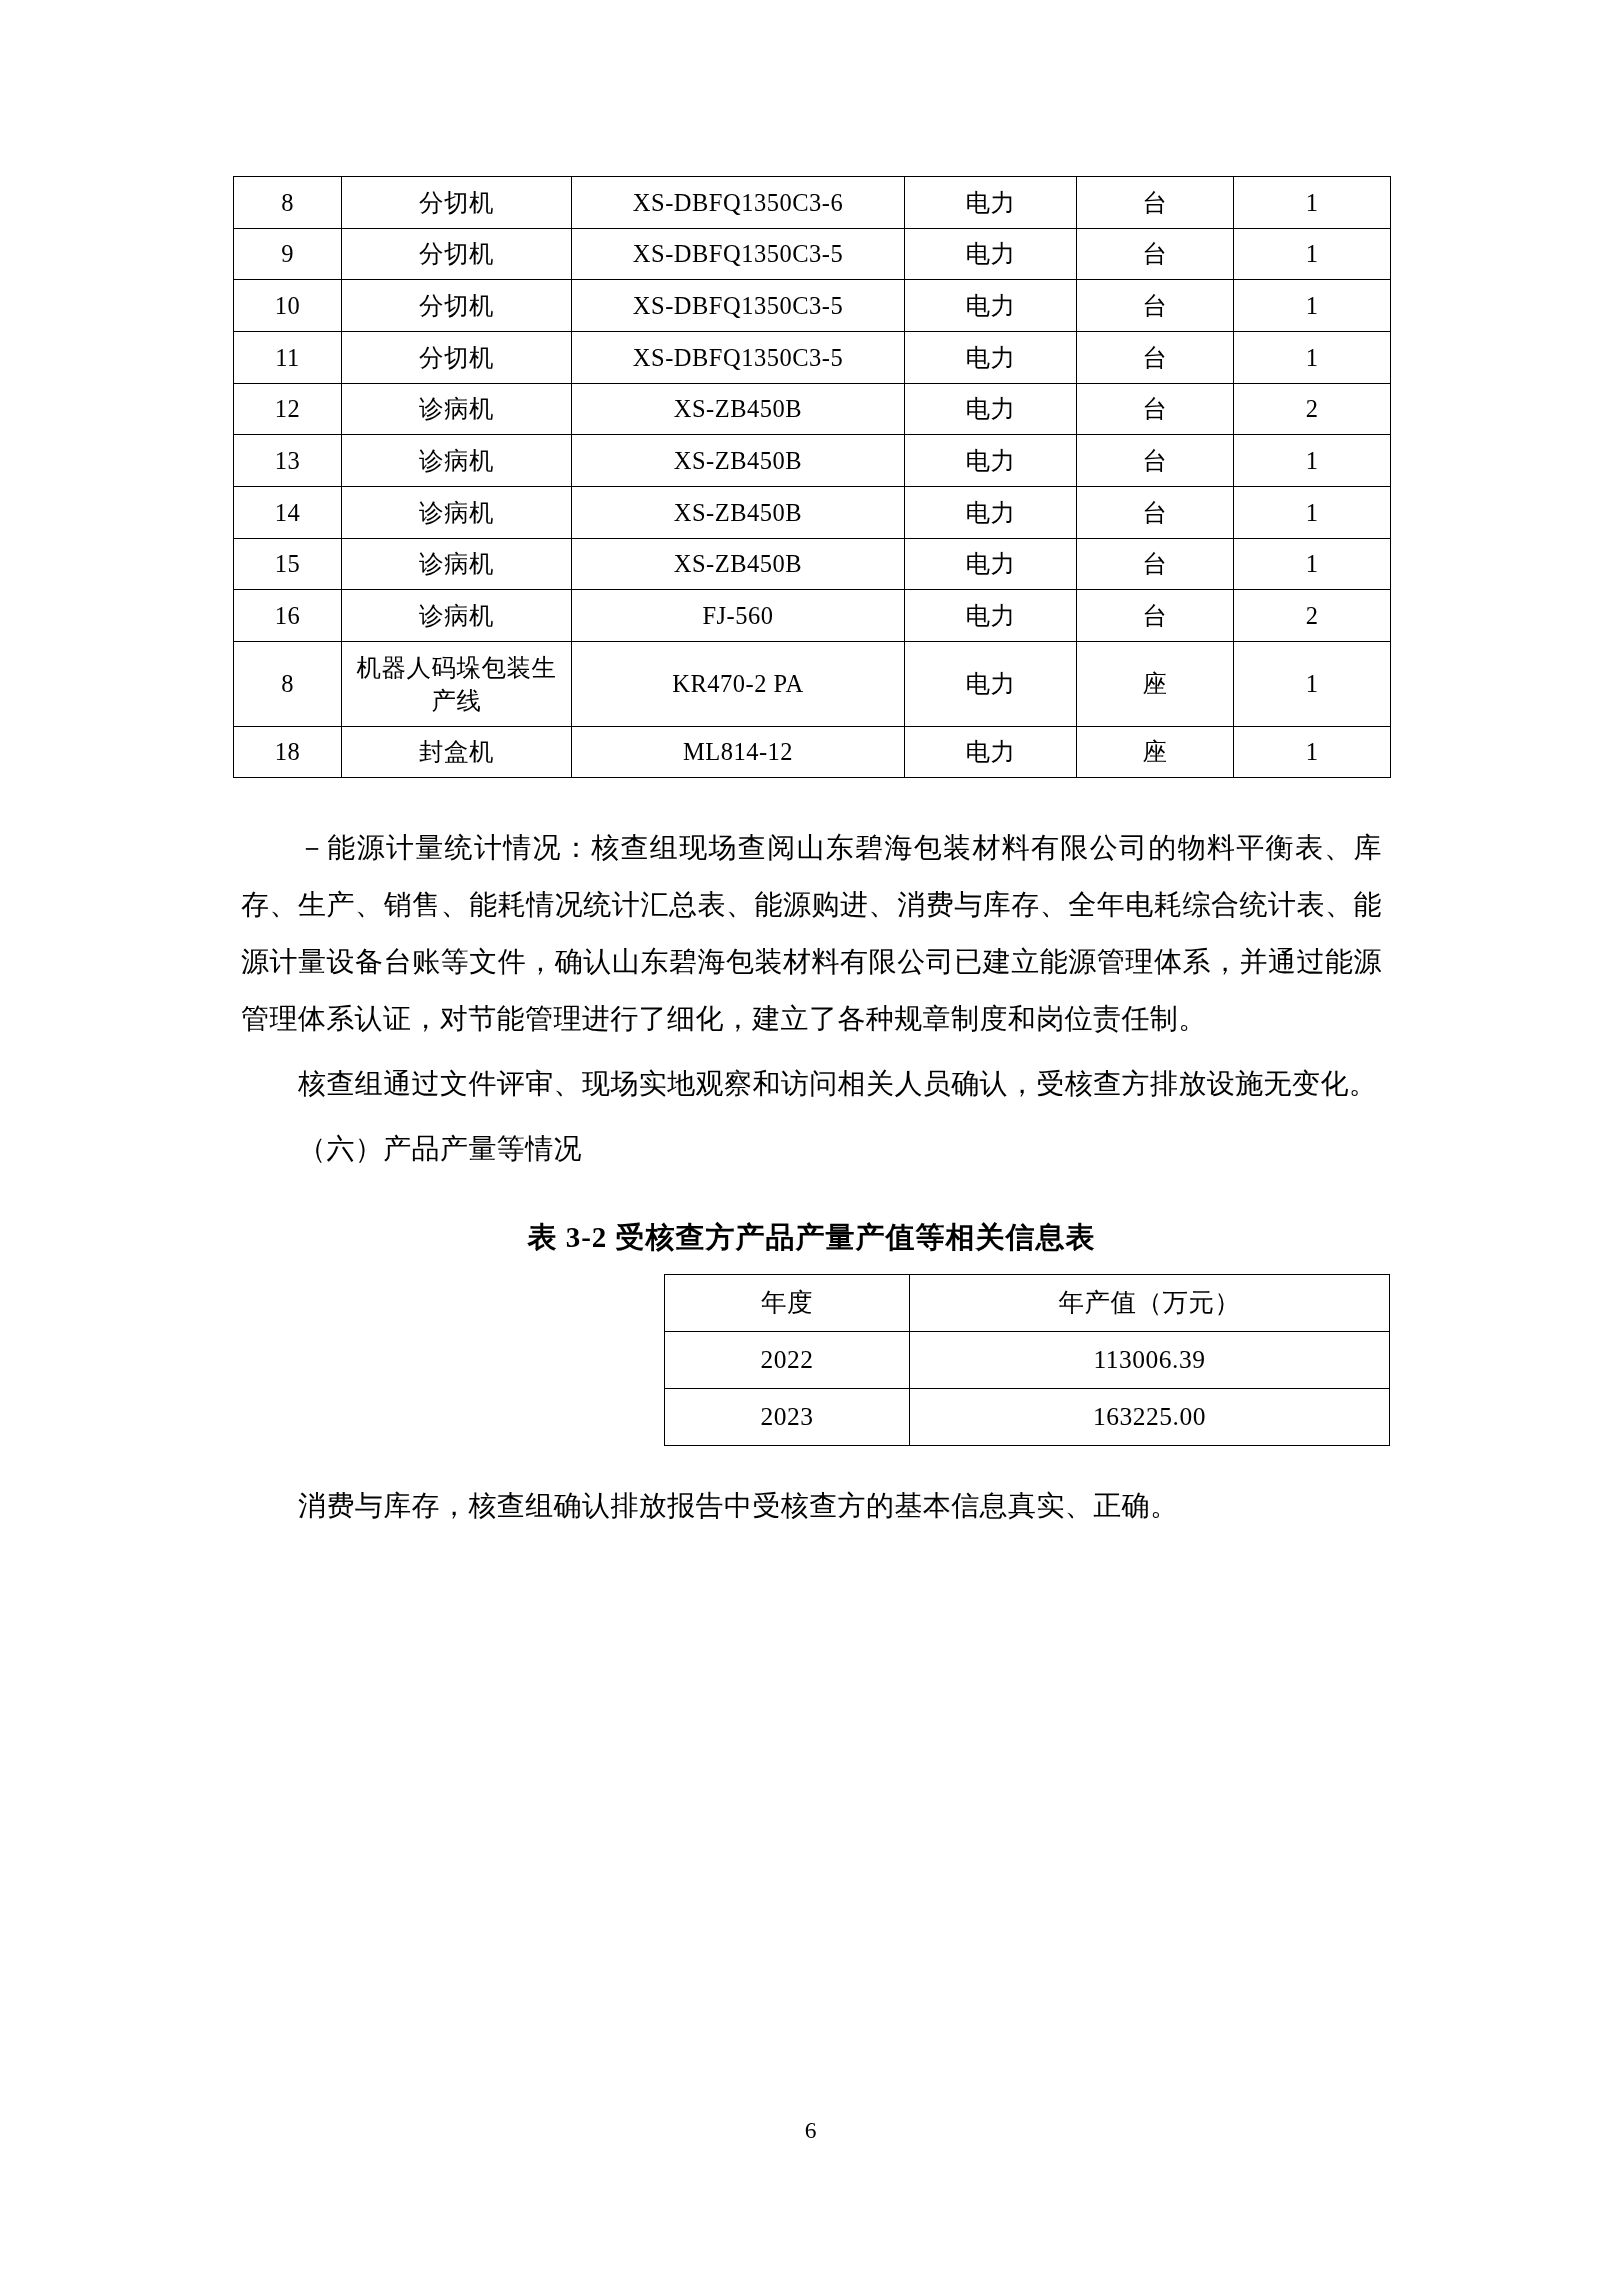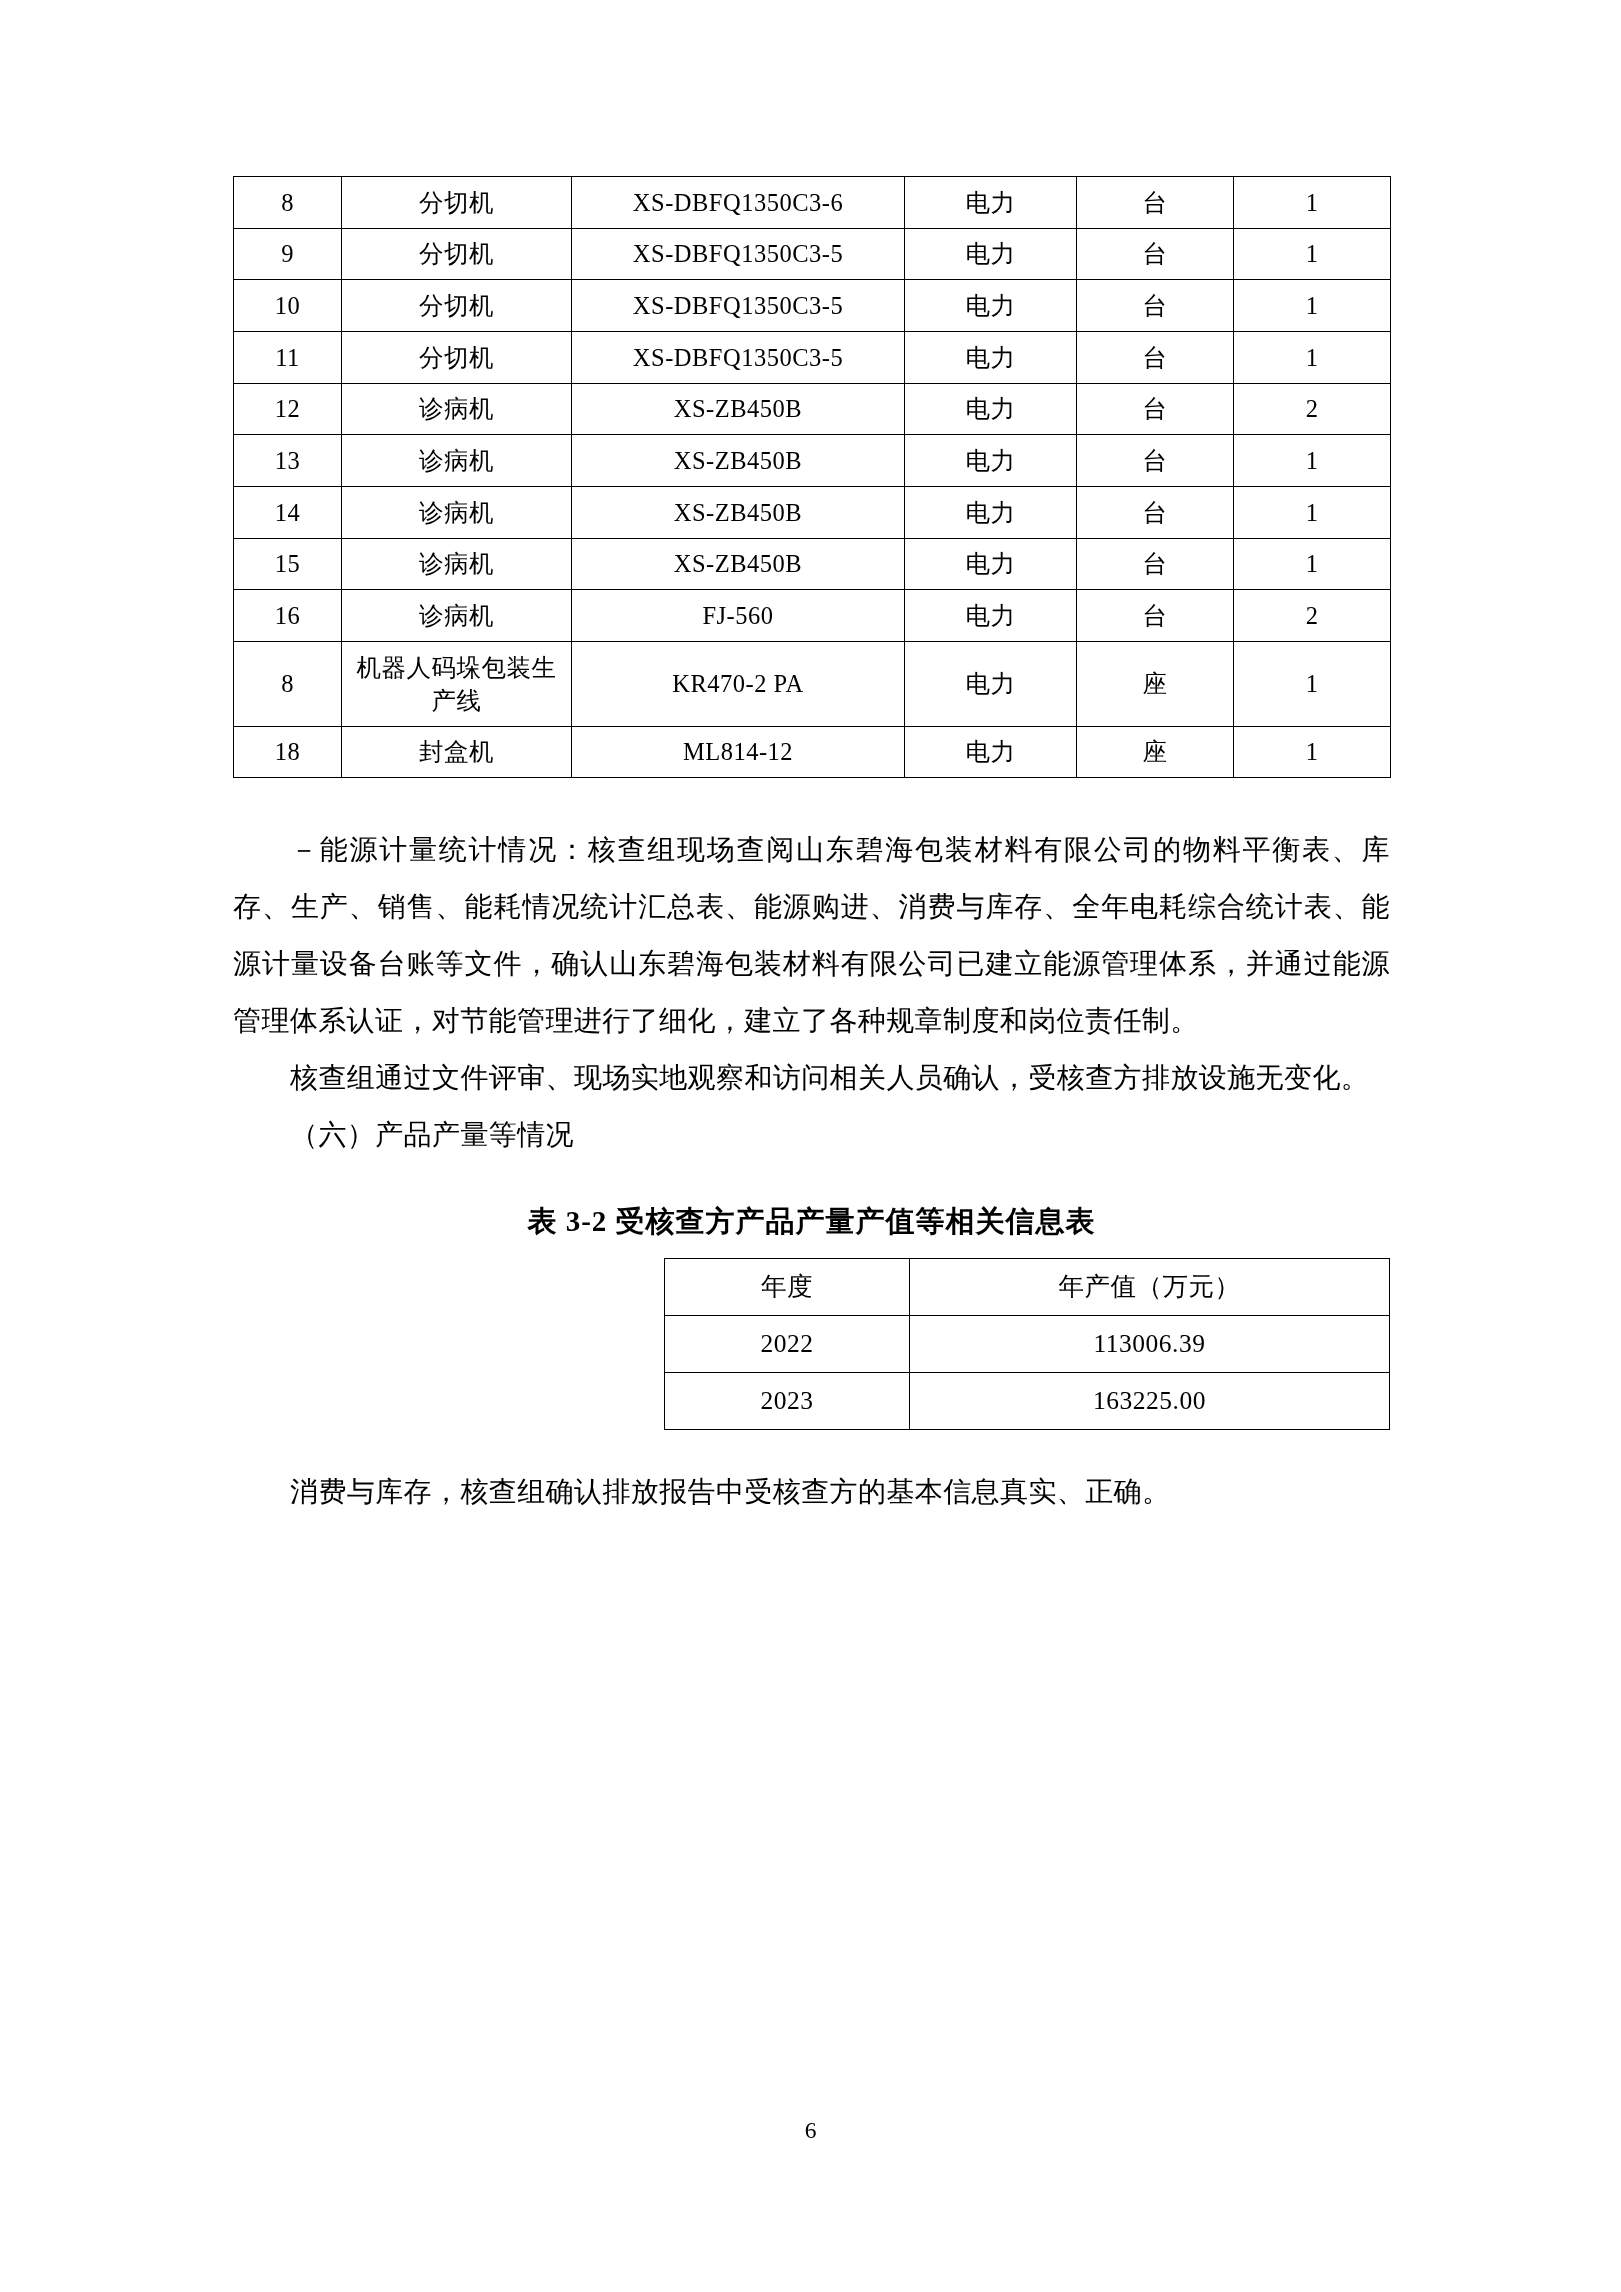--- a/index.html
+++ b/index.html
@@ -61,22 +61,23 @@
     line-height: 1.3;
     padding: 5.9px 9.8px;
   }
 
   
   .para {
     font-size: 28px;
     line-height: 57px;
     text-align: justify;
     text-justify: inter-ideograph;
-    margin: 0;
+    margin: 8px;
     letter-spacing: 0.4px;
+    font-family: Liberation Mono, monospace;
   }
   .indent2 { text-indent: 57px; }
   .block-gap-lg { margin-top: 43px; }
   .block-gap-sm { margin-top: 3.9px; }
 
   
   .table-caption {
     font-size: 29px;
     font-weight: bold;
     text-align: center;

